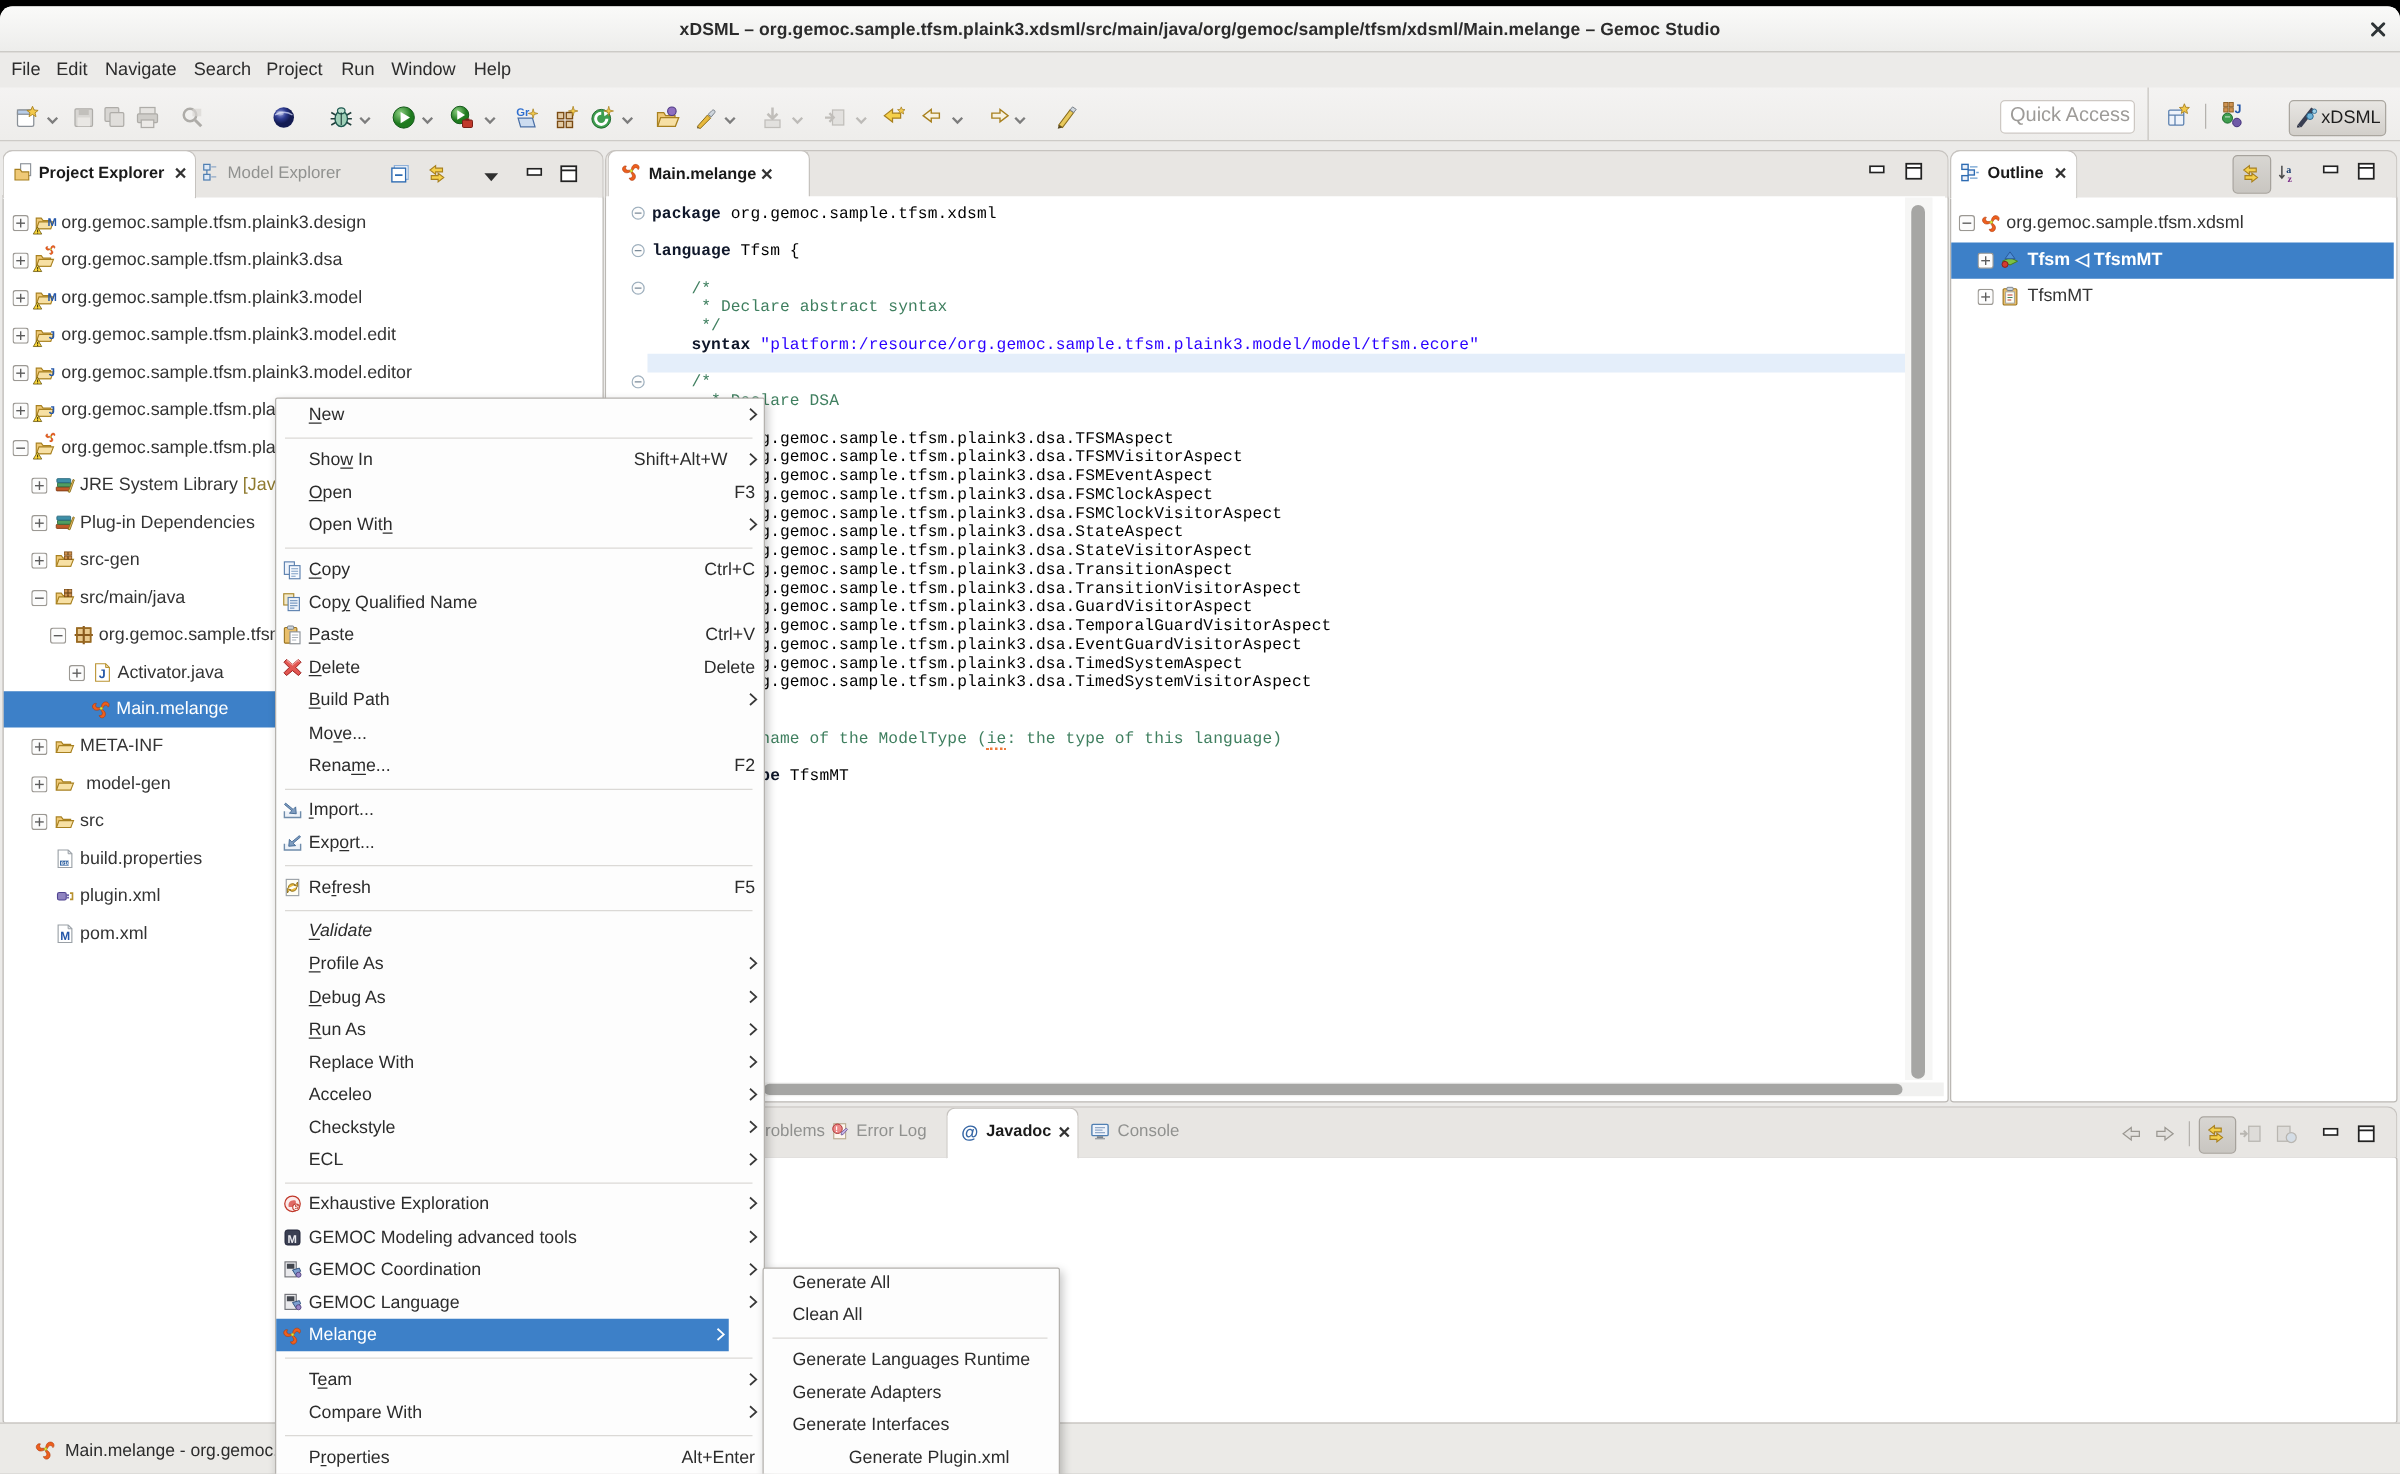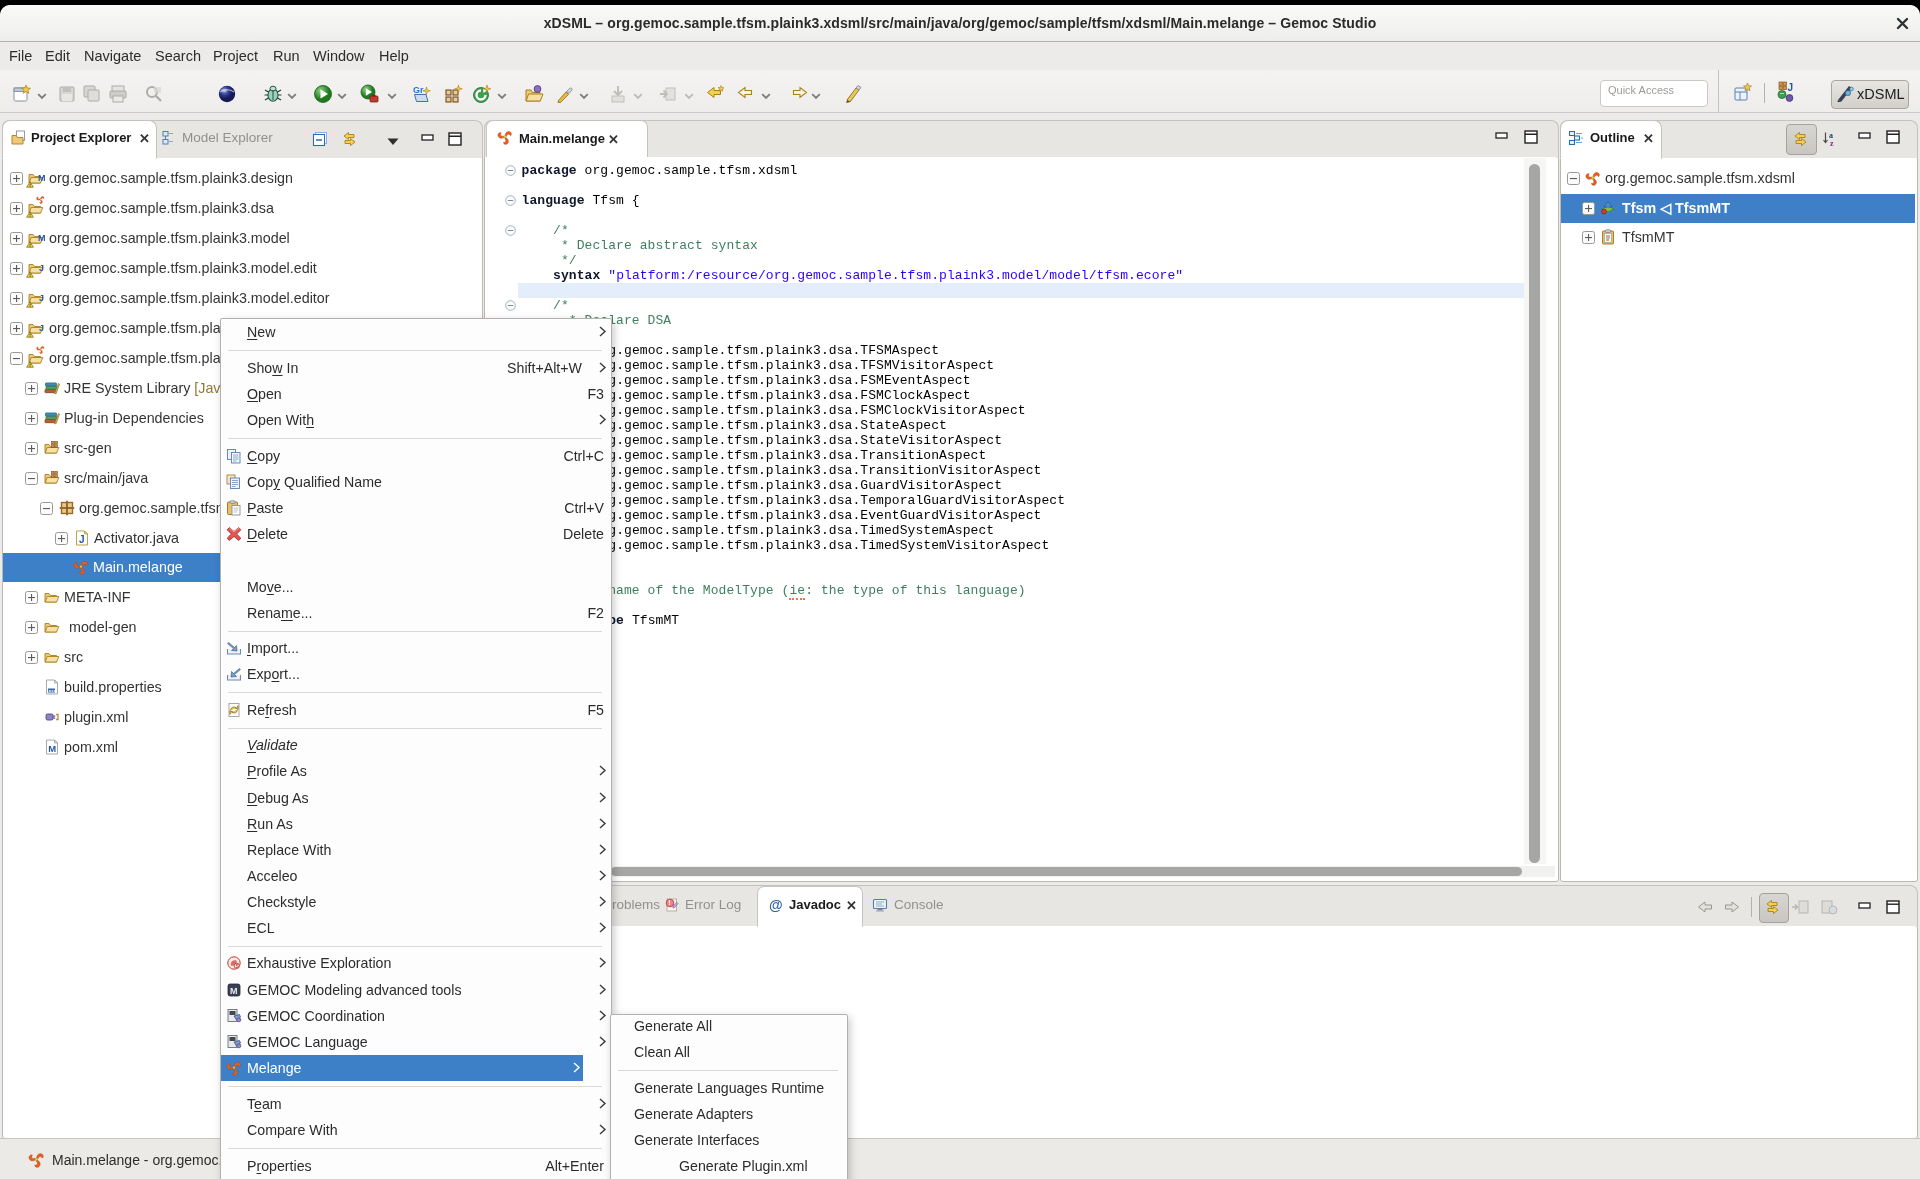--- a/index.html
+++ b/index.html
@@ -418,21 +418,21 @@
         </svg>
         <svg class="abs" style="left:811px;top:23px" width="10" height="7">
           <path d="M1.2 1.2 L5 5 L8.8 1.2" fill="none" stroke="#7d7d7d" stroke-width="1.9"></path>
         </svg>
         <svg class="abs tbi" style="left:843px" width="20" height="20">
           <path d="M4 16 L13 4 L16 6 L7 18 Z" fill="#e8c95c" stroke="#8a6d1d" stroke-width="0.9"></path>
           <path d="M13 4 L15 1.5 L18 3.5 L16 6 Z" fill="#cfd6dd" stroke="#7b828a" stroke-width="0.8"></path>
           <path d="M4 16 L3.2 19 L7 18 Z" fill="#5a4a20"></path>
         </svg>
         <div class="abs" style="left:1600px;top:10px;width:106px;height:25px;background:#fff;border:1px solid #cdc8c3;border-radius:4px;"></div>
-        <div class="abs" style="left:1608px;top:14px;font-size:11px;color:#9d9b98;">Quick Access</div>
+        <div class="abs" style="left:1608px;top:14px;font-size:16px;color:#9d9b98;">Quick Access</div>
         <div class="abs" style="left:1718px;top:0px;width:1px;height:42px;background:#c6c3bf;"></div>
         <svg class="abs" style="left:1733px;top:12px" width="22" height="22">
           <rect x="2" y="6" width="12" height="12" rx="1" fill="#eef3fb" stroke="#5a7fae" stroke-width="1"></rect>
           <line x1="2" y1="10" x2="14" y2="10" stroke="#5a7fae"></line>
           <line x1="7" y1="10" x2="7" y2="18" stroke="#5a7fae"></line>
           <path d="M14.5 1 L15.6 3.8 L18.5 4 L16.3 5.9 L17 8.8 L14.5 7.2 L12 8.8 L12.7 5.9 L10.5 4 L13.4 3.8 Z" fill="#f2c94c" stroke="#a8801f" stroke-width="0.7"></path>
         </svg>
         <div class="abs" style="left:1764px;top:13px;width:1px;height:20px;background:#b5b2ae;"></div>
         <svg class="abs" style="left:1777px;top:11px" width="20" height="22">
           <g fill="#cf9352" stroke="#8a5a1d" stroke-width="0.7">
@@ -892,20 +892,26 @@
         <span class="abs" style="left:26px;top:0"><u>P</u>aste</span>
         <span class="macc">Ctrl+V</span>
       </div>
       <div class="abs mrow" style="left:221px;top:521px;width:388px;">
         <svg class="abs" style="left:5px;top:5px" width="16" height="16">
           <use href="#delic"></use>
         </svg>
         <span class="abs" style="left:26px;top:0"><u>D</u>elete</span>
         <span class="macc">Delete</span>
       </div>
+      <div class="abs mrow" style="left:221px;top:547px;width:388px;">
+        <span class="abs" style="left:26px;top:0"><u>B</u>uild Path</span>
+        <svg class="marr" viewBox="0 0 13 13">
+          <path d="M4 2 L9 6.5 L4 11" fill="none" stroke="#3a3a3a" stroke-width="1.4"></path>
+        </svg>
+      </div>
       <div class="abs mrow" style="left:221px;top:574px;width:388px;">
         <span class="abs" style="left:26px;top:0">Mo<u>v</u>e...</span>
       </div>
       <div class="abs mrow" style="left:221px;top:600px;width:388px;">
         <span class="abs" style="left:26px;top:0">Rena<u>m</u>e...</span>
         <span class="macc">F2</span>
       </div>
       <div class="abs msep" style="left:228px;top:631px;width:374px;"></div>
       <div class="abs mrow" style="left:221px;top:635px;width:388px;">
         <svg class="abs" style="left:5px;top:5px" width="16" height="16">

